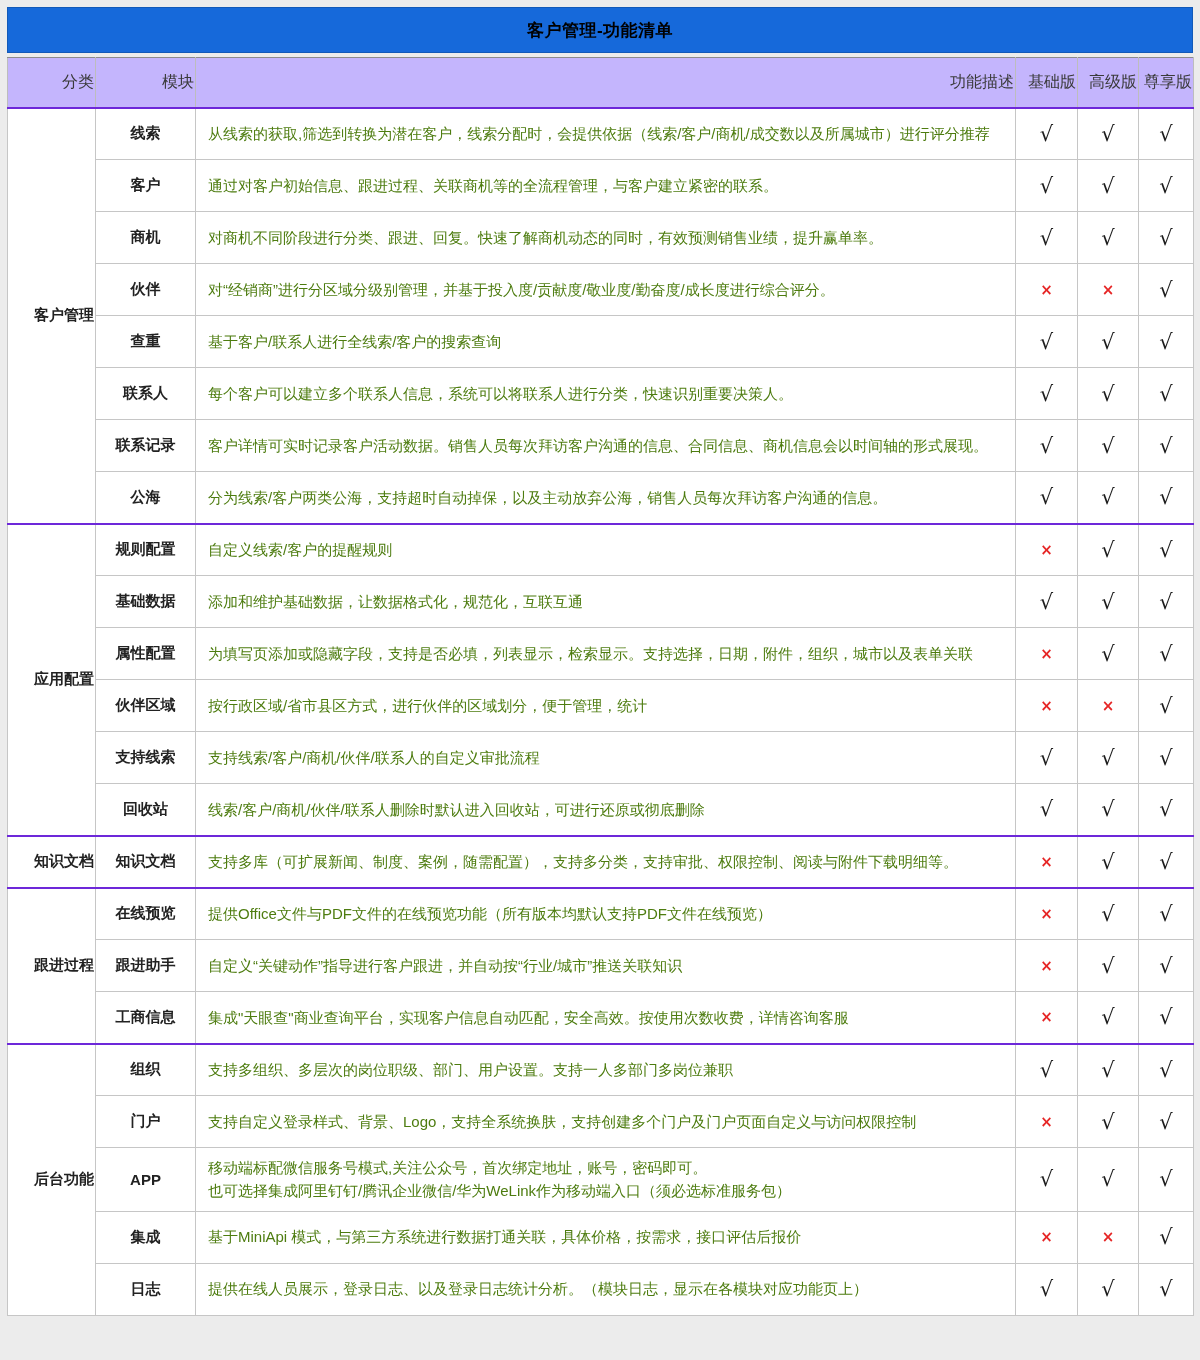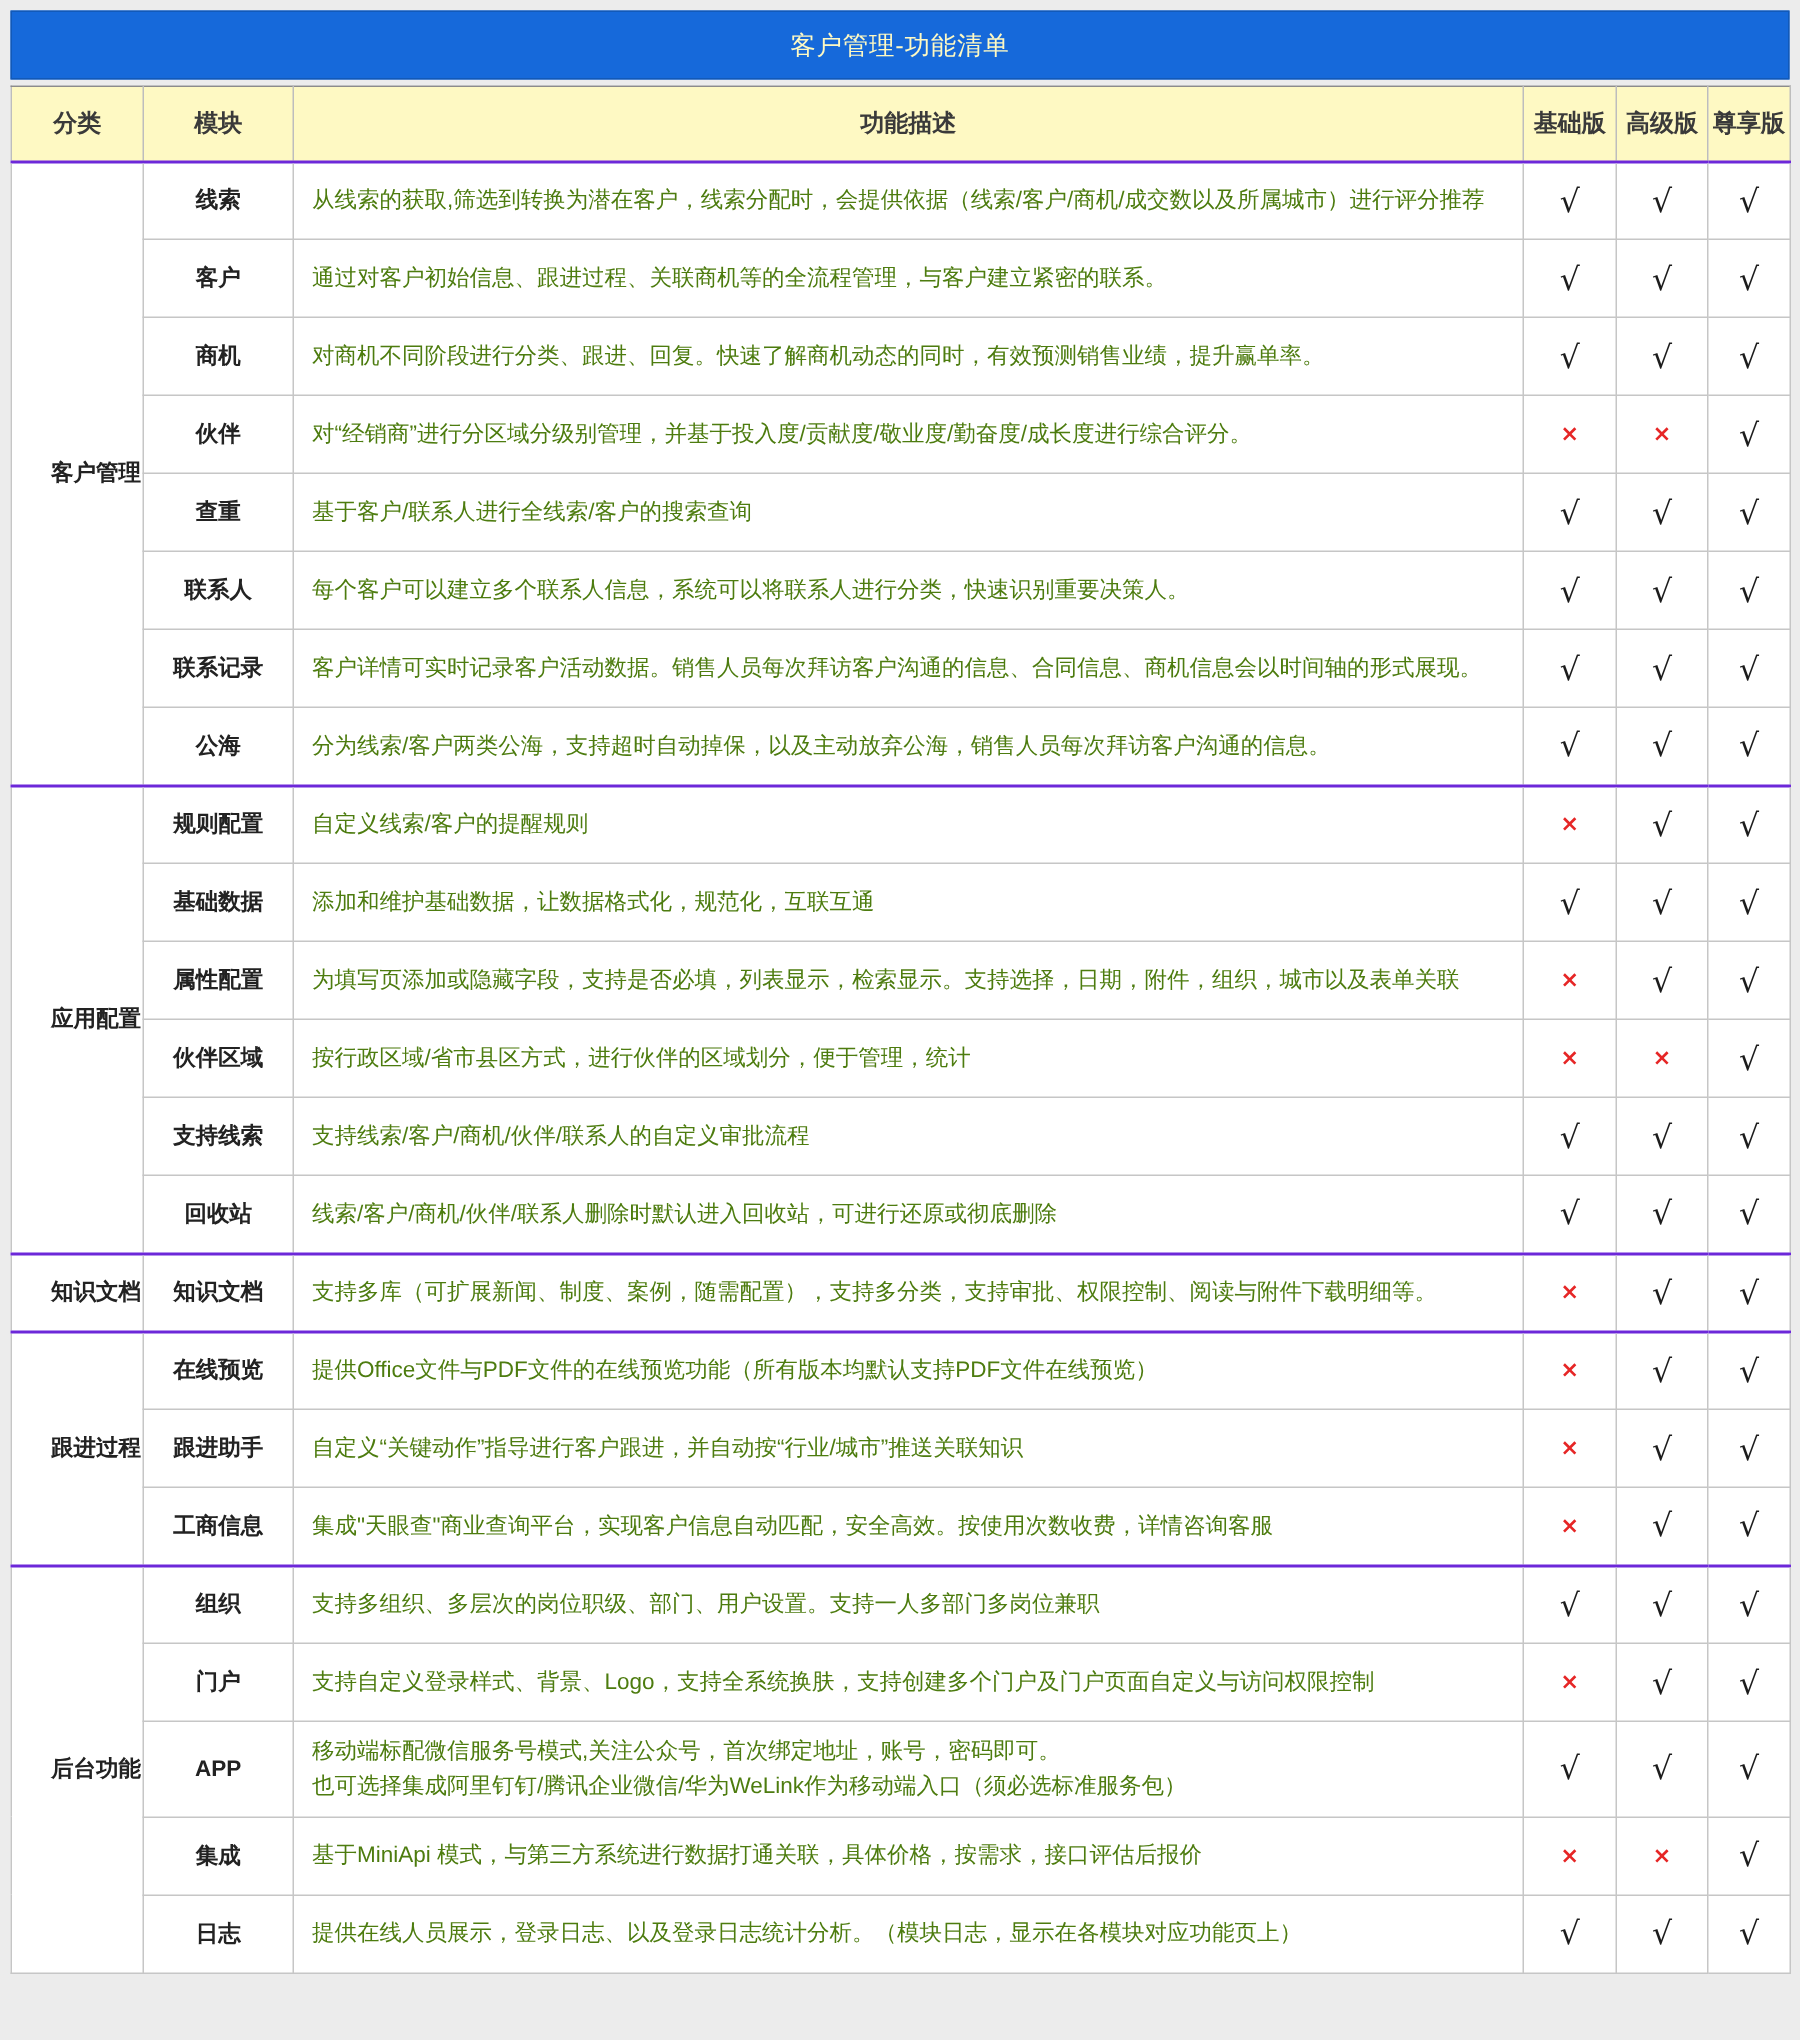--- a/index.html
+++ b/index.html
@@ -11,43 +11,43 @@
     font-family:"Liberation Sans","DejaVu Sans",sans-serif;
     color:#333;
     overflow:hidden;
   }
   .banner{
     height:46px;
     background:#1669da;
     border:1px solid #1259b8;
     box-sizing:border-box;
     display:flex;align-items:center;justify-content:center;
-    color:#fef9c3;
-    font-size:17px;font-weight:400;
+    color:#000000;
+    font-size:17px;font-weight:700;
     letter-spacing:.5px;
     margin-bottom:4px;
   }
   table.feature{
     width:1186px;
     border-collapse:collapse;
     table-layout:fixed;
     background:#ffffff;
     border:1px solid #8c8c8c;
   }
   table.feature th, table.feature td{
     border:1px solid #c6c6c6;
     box-sizing:border-box;
   }
   table.feature thead th{
-    background:#fef9c3;
+    background:#c4b5fd;
     height:50px;
     font-size:16px;
-    font-weight:700;
+    font-weight:400;
     color:#3a3a3a;
-    text-align:center;
+    text-align:right;
     border-color:#bdbdbd;
     border-top:1px solid #8c8c8c;
   }
   td.cat{
     text-align:right;
     vertical-align:middle;
     font-size:15px;
     font-weight:700;
     color:#222;
     background:#fff;

